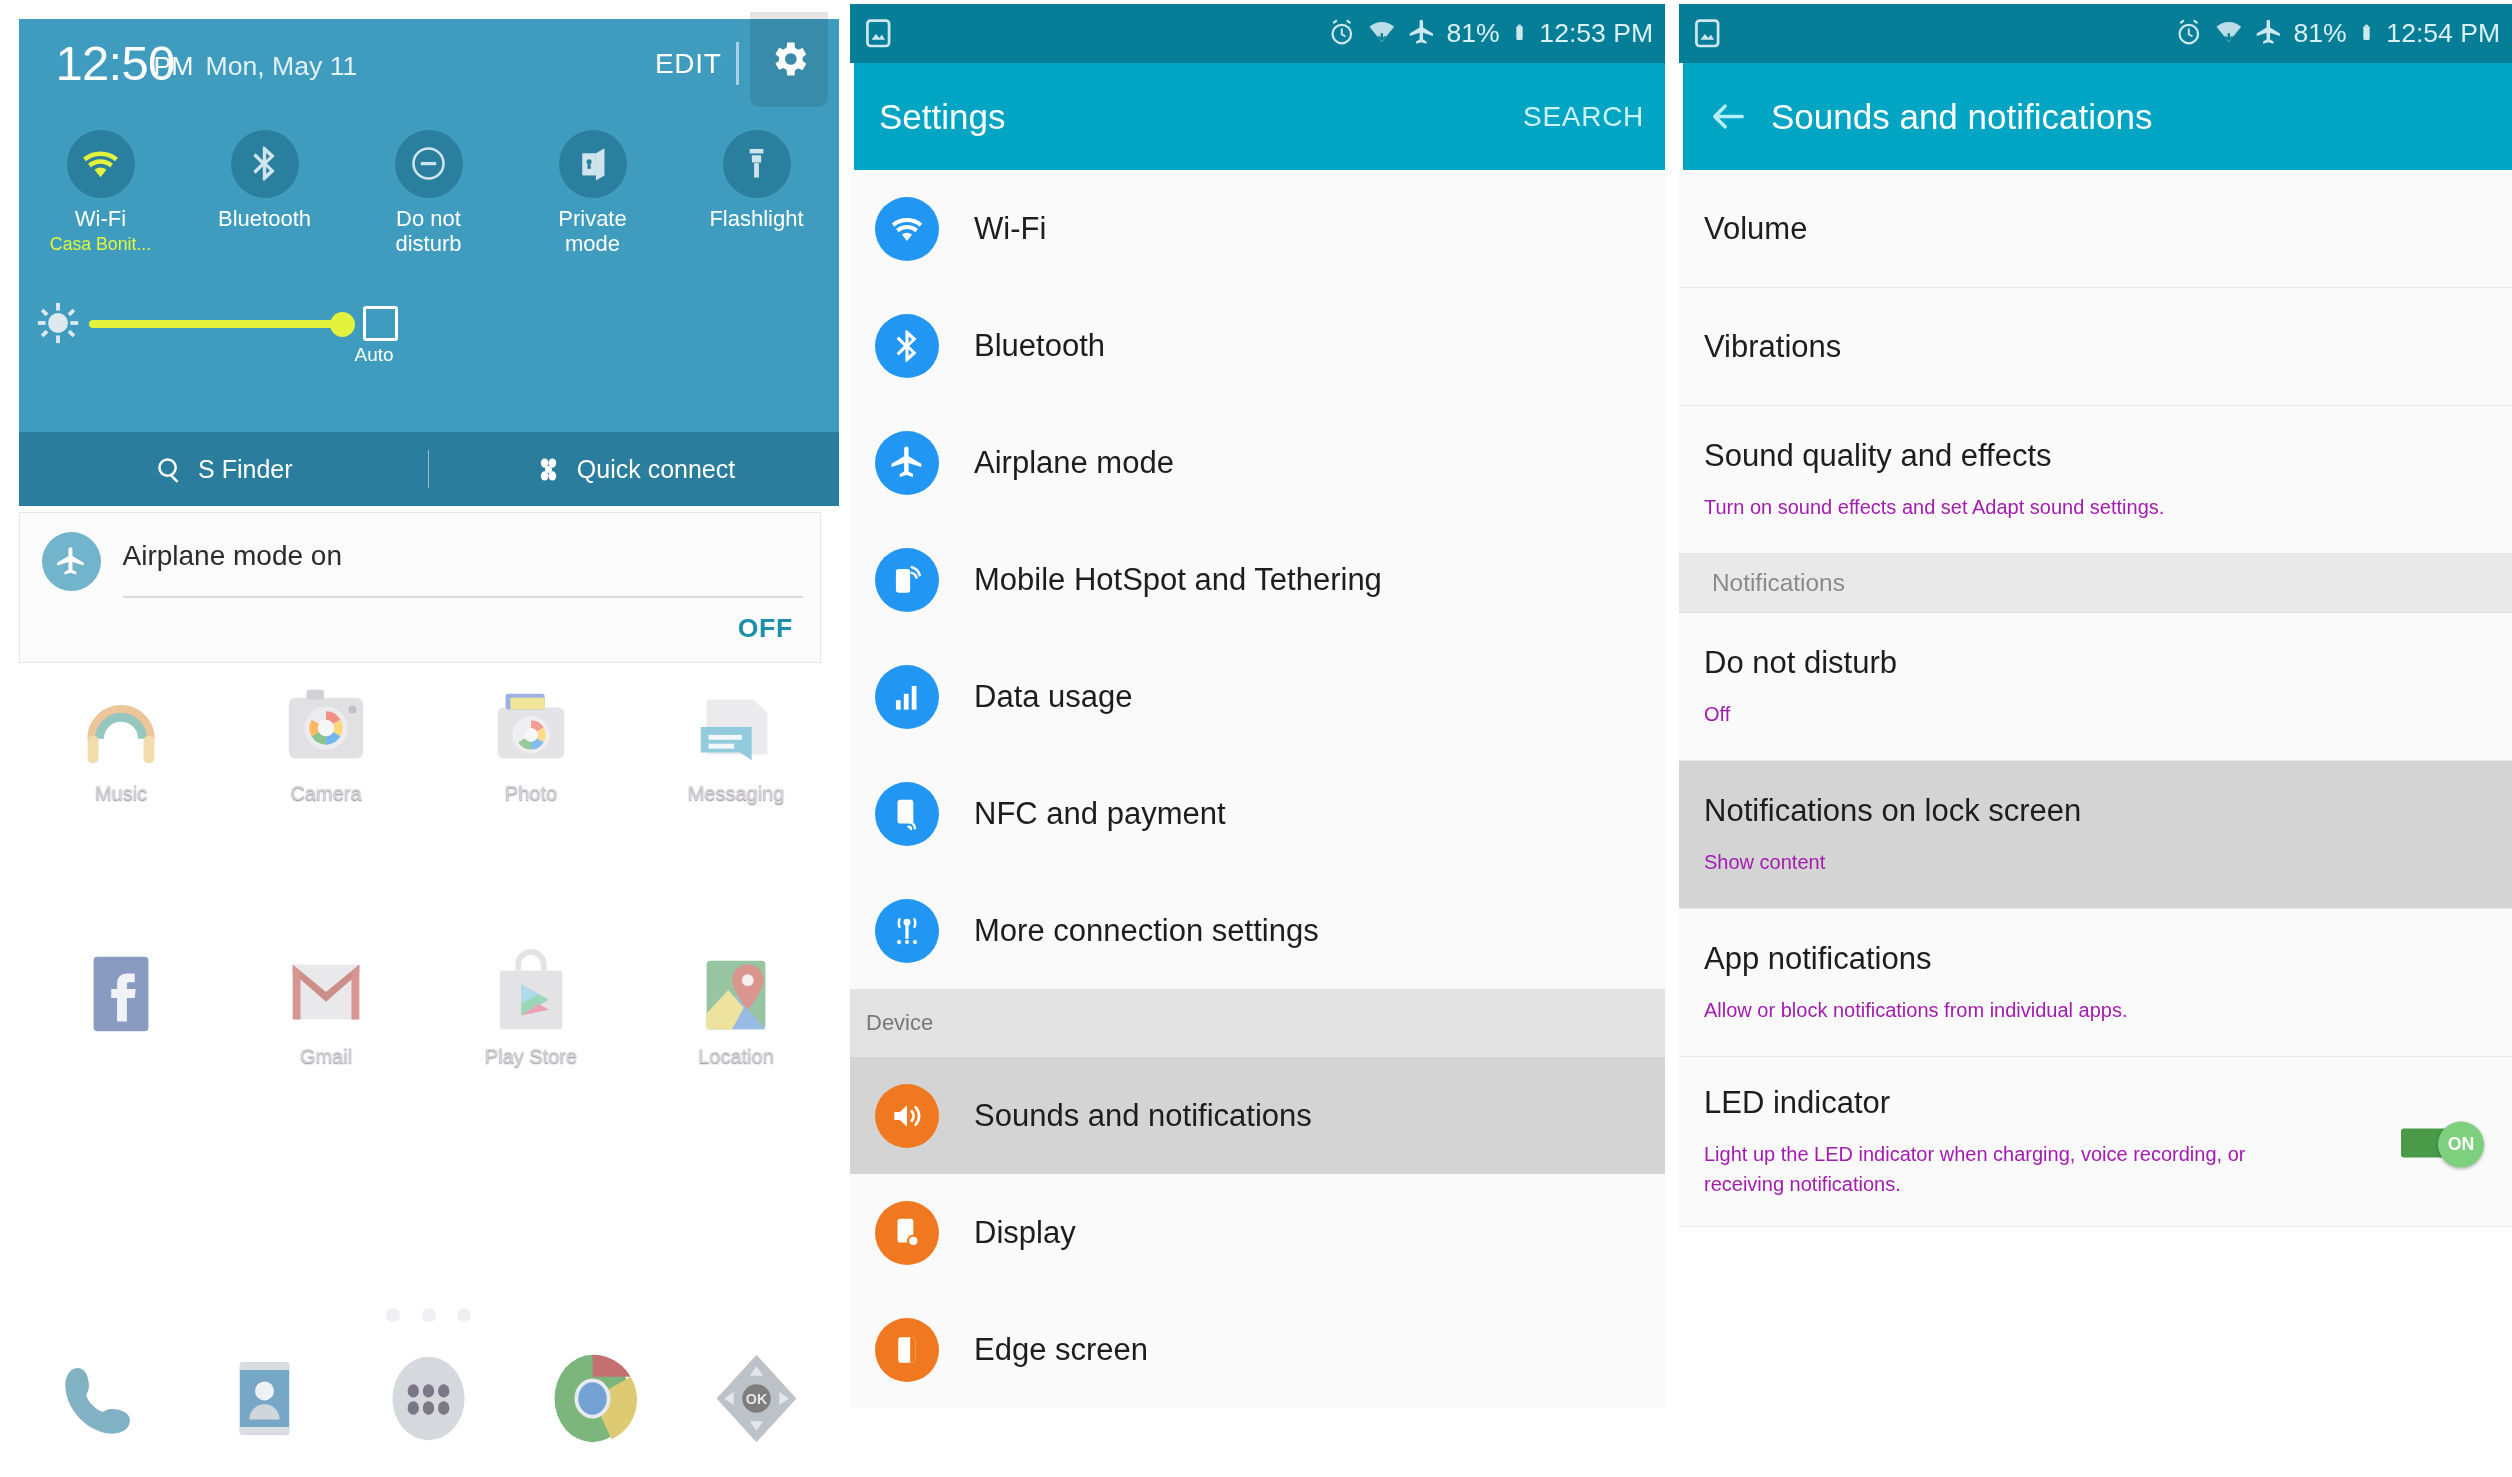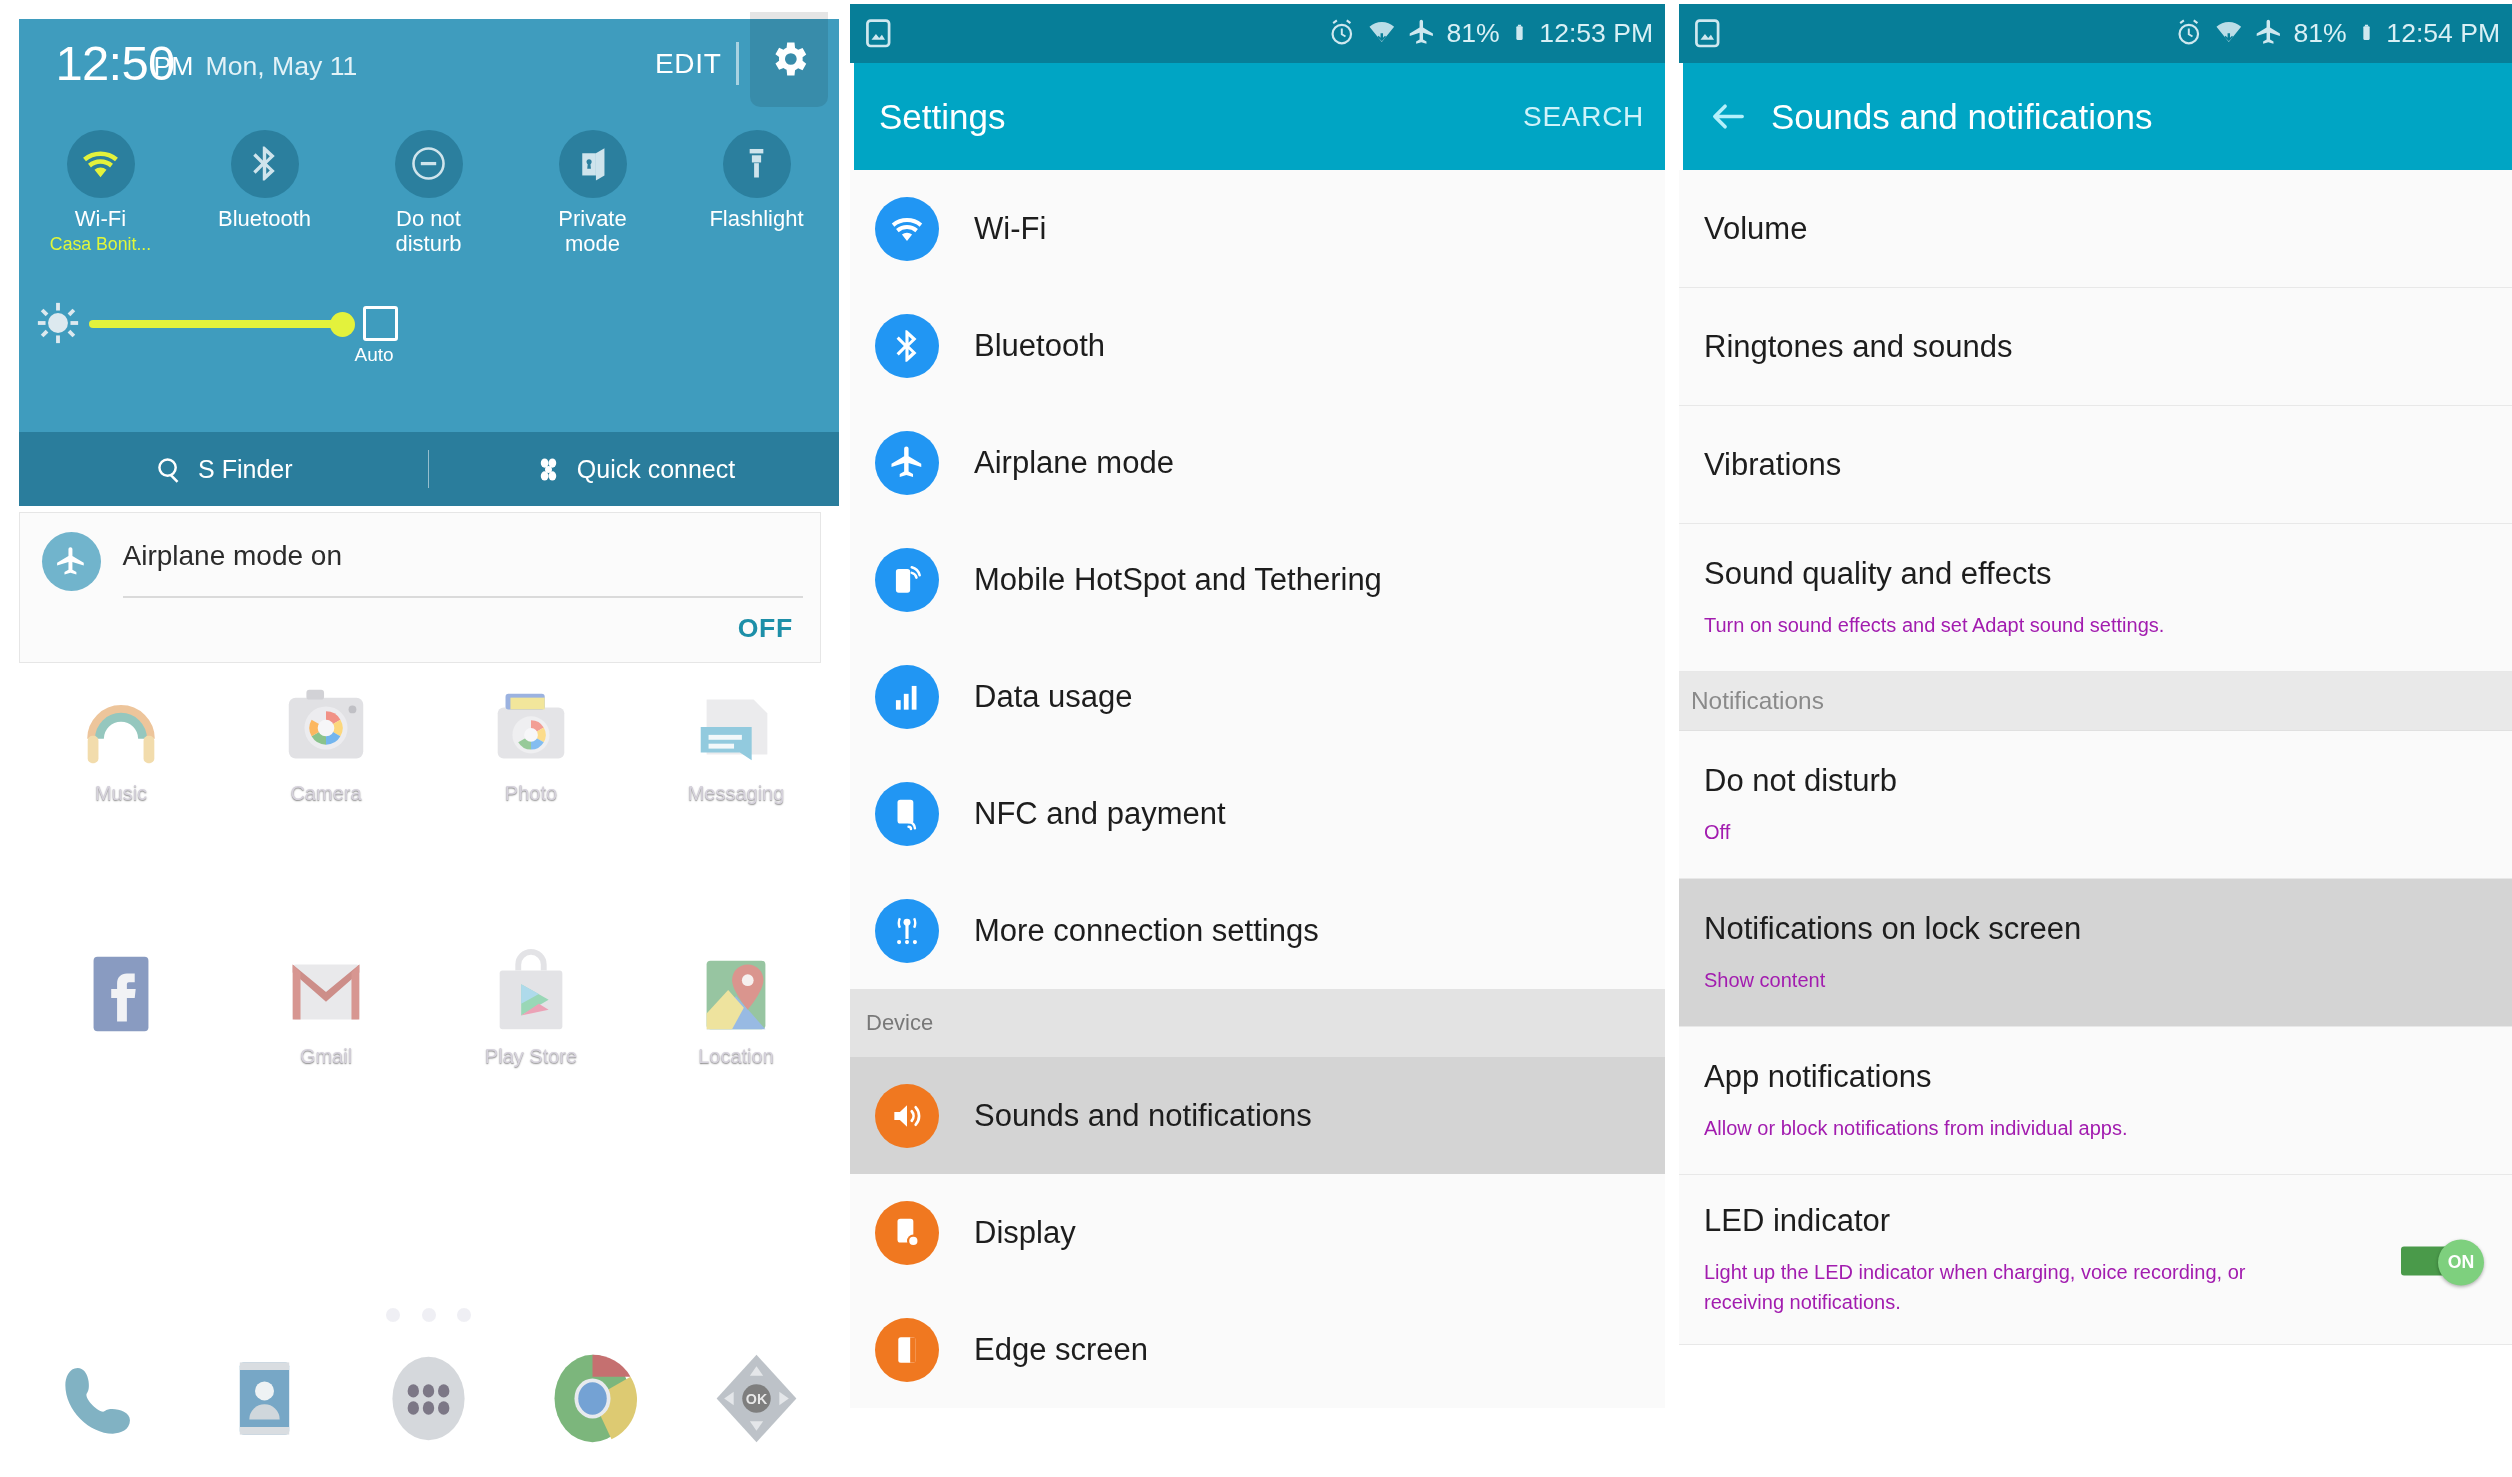--- a/index.html
+++ b/index.html
@@ -172,21 +172,21 @@
   .plist { position: absolute; top: 170px; left: 0; width: 100%; background: #fafafa; }
   .prow { position: relative; padding: 0 25px; background: #fafafa;
           border-bottom: 1.5px solid #e8e8e8; display: flex; flex-direction: column; justify-content: center; }
   .prow.hl { background: #d4d4d4; }
   .prow .ptitle { font-size: 31px; color: #1d1d1d; line-height: 37px; }
   .prow .psub { font-size: 20px; color: #a21caf; line-height: 29.6px; margin-top: 19px; }
   .prow.h1 { height: 118px; }
   .prow.h2 { height: 148px; }
   .prow.h3 { height: 170px; }
   .pgroup { height: 59px; background: #e9e9e9; display:flex; align-items:center;
-            padding-left: 12px; font-size: 24.4px; color: #8a8a8a; border-bottom: 1.5px solid #e0e0e0; }
+            padding-left: 33px; font-size: 24.4px; color: #8a8a8a; border-bottom: 1.5px solid #e0e0e0; }
   .switch {
     position: absolute; right: 28px; top: 50%; transform: translateY(-50%);
     width: 83px; height: 41px;
   }
   .switch .bar { position:absolute; left: 0; top: 7.4px; width: 61px; height: 29.6px;
                  background: #4a9a4a; border-radius: 3px; }
   .switch .knob { position:absolute; right: 0; top: 0; width: 46px; height: 46px;
                   border-radius: 50%; background: #7ed07e; box-shadow: 0 1.5px 3.7px rgba(0,0,0,.3);
                   display:flex; align-items:center; justify-content:center;
                   color: #fff; font-size: 17.7px; font-weight: 600; }
@@ -677,23 +677,20 @@
         <path d="M20 12H4M10 6l-6 6 6 6" fill="none" stroke="#b4f0fb" stroke-width="2.1" stroke-linecap="round" stroke-linejoin="round"></path>
       </svg>
       <span class="title">Sounds and notifications</span>
     </div>
 
     <div class="plist">
       <div class="prow h1">
         <span class="ptitle">Volume</span>
       </div>
       <div class="prow h1">
-        <span class="ptitle">Ringtones and sounds</span>
-      </div>
-      <div class="prow h1">
         <span class="ptitle">Vibrations</span>
       </div>
       <div class="prow h2">
         <span class="ptitle">Sound quality and effects</span>
         <span class="psub">Turn on sound effects and set Adapt sound settings.</span>
       </div>
 
       <div class="pgroup">Notifications</div>
 
       <div class="prow h2">

